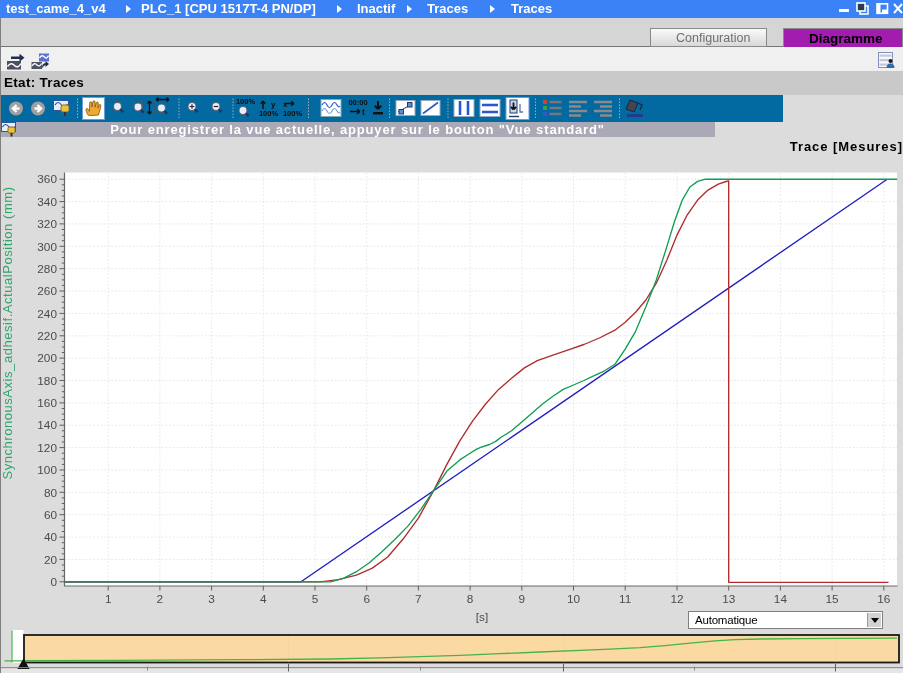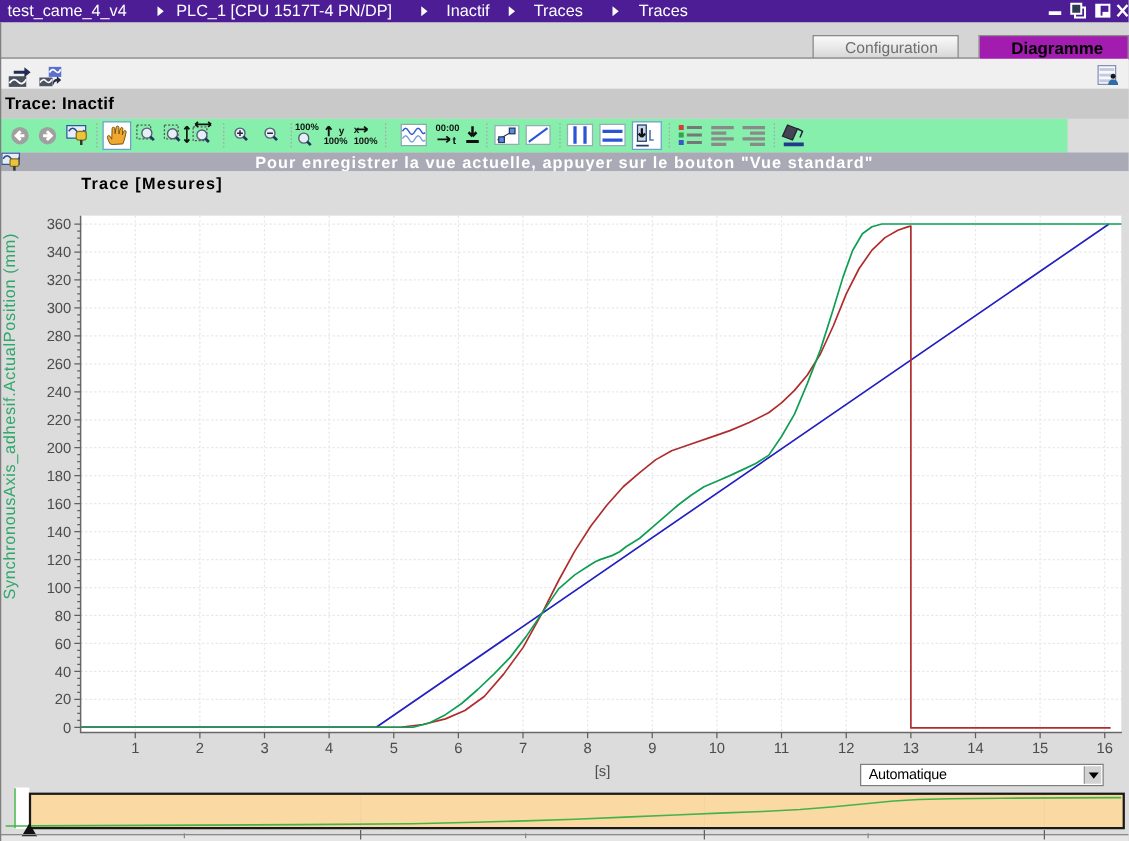--- a/index.html
+++ b/index.html
@@ -1,36 +1,36 @@
 <!DOCTYPE html>
 <html><head><meta charset="utf-8"><style>
 *{margin:0;padding:0;box-sizing:border-box}
 html,body{width:903px;height:673px;overflow:hidden;font-family:"Liberation Sans",sans-serif;background:#dcdcdc}
 #root{position:relative;width:903px;height:673px}
 .abs{position:absolute}
 
-#titlebar{left:0;top:0;width:903px;height:18px;background:#4c1d95;color:#fff;font-size:13px;font-weight:normal}
+#titlebar{left:0;top:0;width:903px;height:18px;background:#3b82f6;color:#fff;font-size:13px;font-weight:bold}
 #titlebar .seg{position:absolute;top:1px;white-space:nowrap}
 .bcarr{position:absolute;top:5px;width:0;height:0;border-left:5px solid #fff;border-top:4px solid transparent;border-bottom:4px solid transparent}
 
 #tabstrip{left:0;top:18px;width:903px;height:29px;background:#d5d5d5;border-bottom:1px solid #747474}
 .tab{position:absolute;font-size:12.5px;height:19px;top:10px;border:1px solid #8a8a8a;display:flex;align-items:center;padding:0 20px}
 #tabconf{left:650px;width:117px;background:linear-gradient(#fafafa,#d8d8d8);color:#6f6f6f}
 #tabdiag{left:783px;width:120px;background:#a21caf;color:#000;font-size:13.5px;font-weight:bold;height:20px;border-bottom:none}
 
 #toolbar1{left:0;top:47px;width:903px;height:24px;background:#f0f0f0}
 
 #etat{left:0;top:71px;width:903px;height:24px;background:#c9c9c9;color:#000;font-size:13.5px;letter-spacing:0.3px;font-weight:bold;line-height:23px;padding-left:4px}
 
-#toolbar2{left:0;top:95px;width:854px;height:27px;background:#86efac}
-
-#msgbar{left:0;top:122px;width:903px;height:15px;background:#a9aab6;color:#fff;font-size:13px;letter-spacing:0.85px;font-weight:bold;text-align:center;line-height:15px}
+#toolbar2{left:0;top:95px;width:783px;height:27px;background:#0369a1}
+
+#msgbar{left:0;top:122px;width:715px;height:15px;background:#a9aab6;color:#fff;font-size:13px;letter-spacing:0.85px;font-weight:bold;text-align:center;line-height:15px}
 
 #chart{left:0;top:137px;width:903px;height:536px;background:#dcdcdc}
-#ctitle{left:65px;top:2px;width:838px;text-align:left;font-size:13px;letter-spacing:0.95px;font-weight:bold;color:#000}
+#ctitle{left:65px;top:2px;width:838px;text-align:right;font-size:13px;letter-spacing:0.95px;font-weight:bold;color:#000}
 #dropdown{left:688px;top:474px;width:195px;height:18px;background:#fff;border:1px solid #7e7e7e;font-size:11.5px;letter-spacing:-0.2px;line-height:16px;padding-left:6px}
 #ddbtn{right:1px;top:1px;width:14px;height:14px;background:#d2d2d2;border-left:1px solid #9a9a9a;text-align:center}
 #ddbtn:after{content:"";position:absolute;left:3px;top:5px;border-left:4px solid transparent;border-right:4px solid transparent;border-top:5px solid #000}
 #leftborder{left:0;top:18px;width:1px;height:655px;background:#7f7f7f}
 </style></head>
 <body>
 <div id="root">
 <div class="abs" id="titlebar">
   <span class="seg" style="left:6px">test_came_4_v4</span>
   <span class="bcarr" style="left:126px"></span>
@@ -79,21 +79,21 @@
 <g>
           <rect x="878.5" y="5.5" width="14" height="15" fill="#f6f8fc" stroke="#8890b8" stroke-width="1"></rect>
           <rect x="879.5" y="7.5" width="12" height="2.2" fill="#c3c9de"></rect>
           <rect x="879.5" y="12" width="12" height="2.2" fill="#c3c9de"></rect>
           <rect x="879.5" y="16.5" width="12" height="2.2" fill="#c3c9de"></rect>
           <circle cx="890.5" cy="14" r="2" fill="#1a1a1a"></circle>
           <path d="M886.5 21 q0 -4.5 4 -4.5 q4 0 4 4.5 z" fill="#2d6da8"></path>
         </g>
 </svg></div>
 <div class="abs" style="left:0;top:81px;width:2px;height:10px;background:#e8a33d"></div>
-    <div class="abs" id="etat">Trace: Inactif</div>
+    <div class="abs" id="etat">Etat: Traces</div>
 <div class="abs" id="toolbar2"><svg width="903" height="27">
         <rect x="82.5" y="2.5" width="22" height="22" fill="#fff" stroke="#6f9dd1"></rect>
         <rect x="506" y="2.5" width="23" height="22" fill="#fff" stroke="#6f9dd1"></rect>
         <circle cx="16" cy="13.5" r="7" fill="#a0a0a0"></circle>
         <path d="M19.5 13.5 H14 M16.5 10 l-3.5 3.5 l3.5 3.5" stroke="#fff" stroke-width="2.4" fill="none"></path>
         <circle cx="38" cy="13.5" r="7" fill="#a0a0a0"></circle>
         <path d="M34.5 13.5 H40 M37.5 10 l3.5 3.5 l-3.5 3.5" stroke="#fff" stroke-width="2.4" fill="none"></path>
         <rect x="53.5" y="5.5" width="15" height="10" fill="#e8eef8" stroke="#2a56a5"></rect>
         <path d="M55 10 q3 -5 6.5 0 q3 4 6 -1" stroke="#2a4a8a" stroke-width="1.2" fill="none"></path>
         <rect x="61" y="10" width="8" height="7" rx="2" fill="#e8c53c" stroke="#8a6d1a"></rect>

